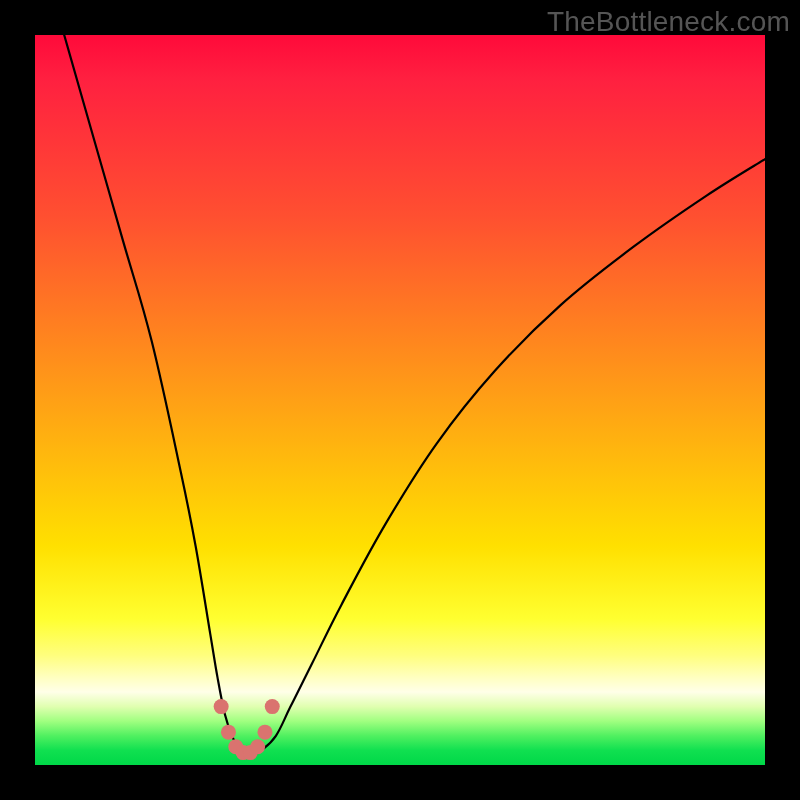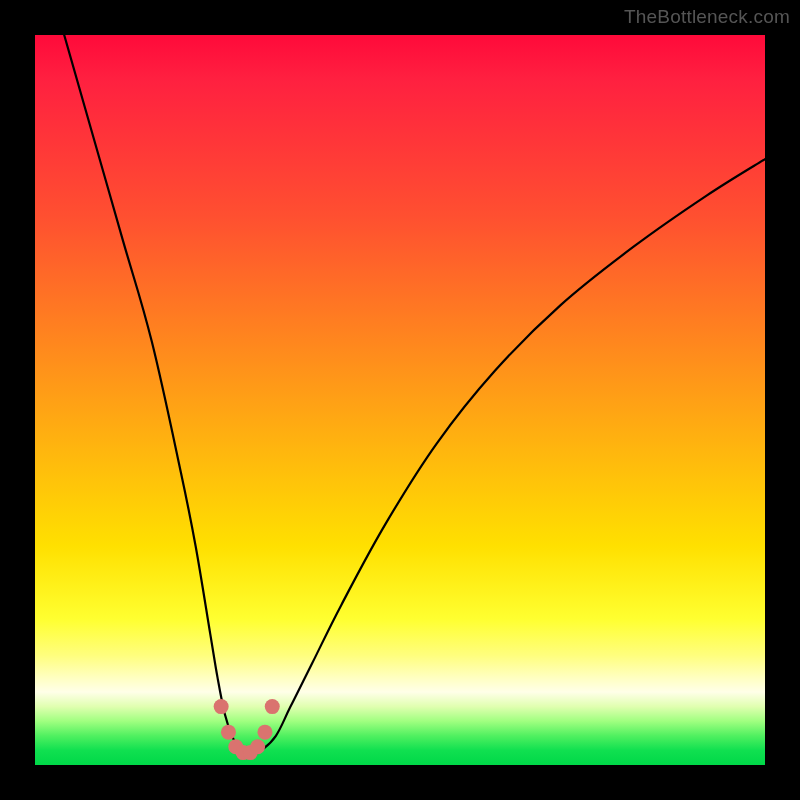--- a/index.html
+++ b/index.html
@@ -48,21 +48,21 @@
       #50f060 96%,
       #10e050 98%,
       #00d848 100%
     );
   }
   .attribution {
     position: absolute;
     top: 6px;
     right: 10px;
     color: #555;
-    font-size: 19px;
+    font-size: 28px;
     font-weight: 500;
     letter-spacing: 0.2px;
   }
   svg.curve {
     position: absolute;
     left: 0; top: 0;
     width: 730px;
     height: 730px;
     overflow: visible;
   }

